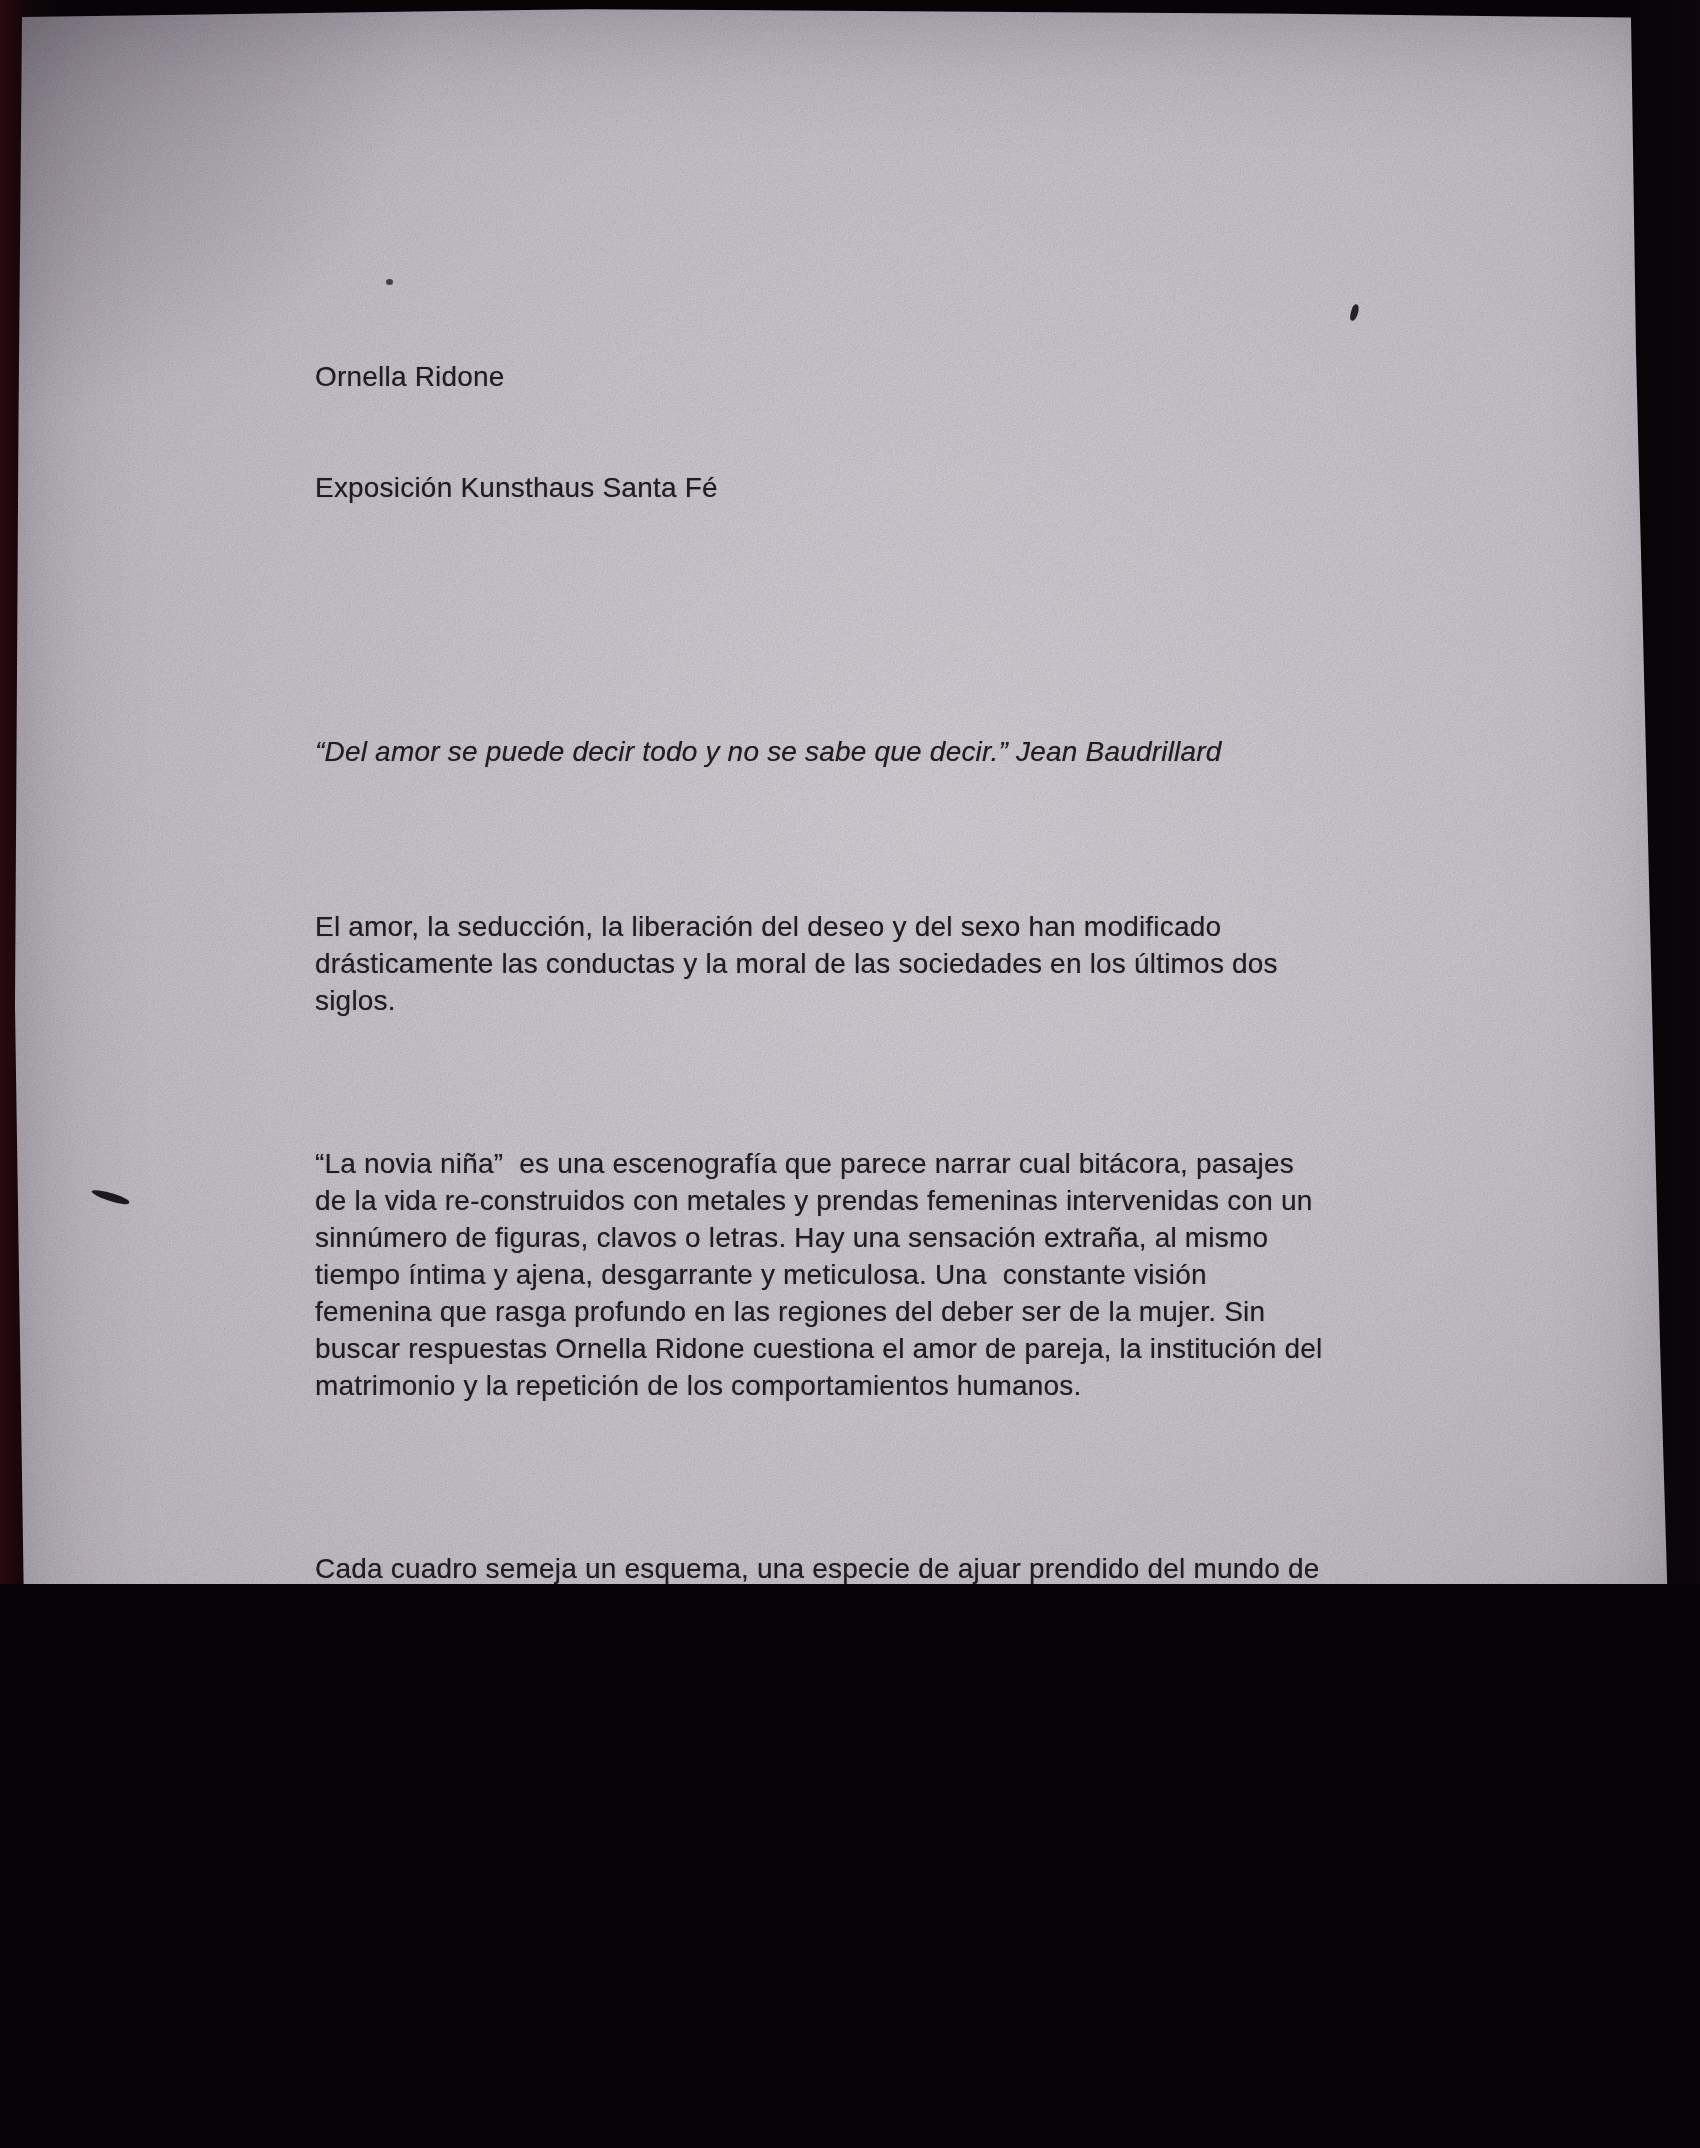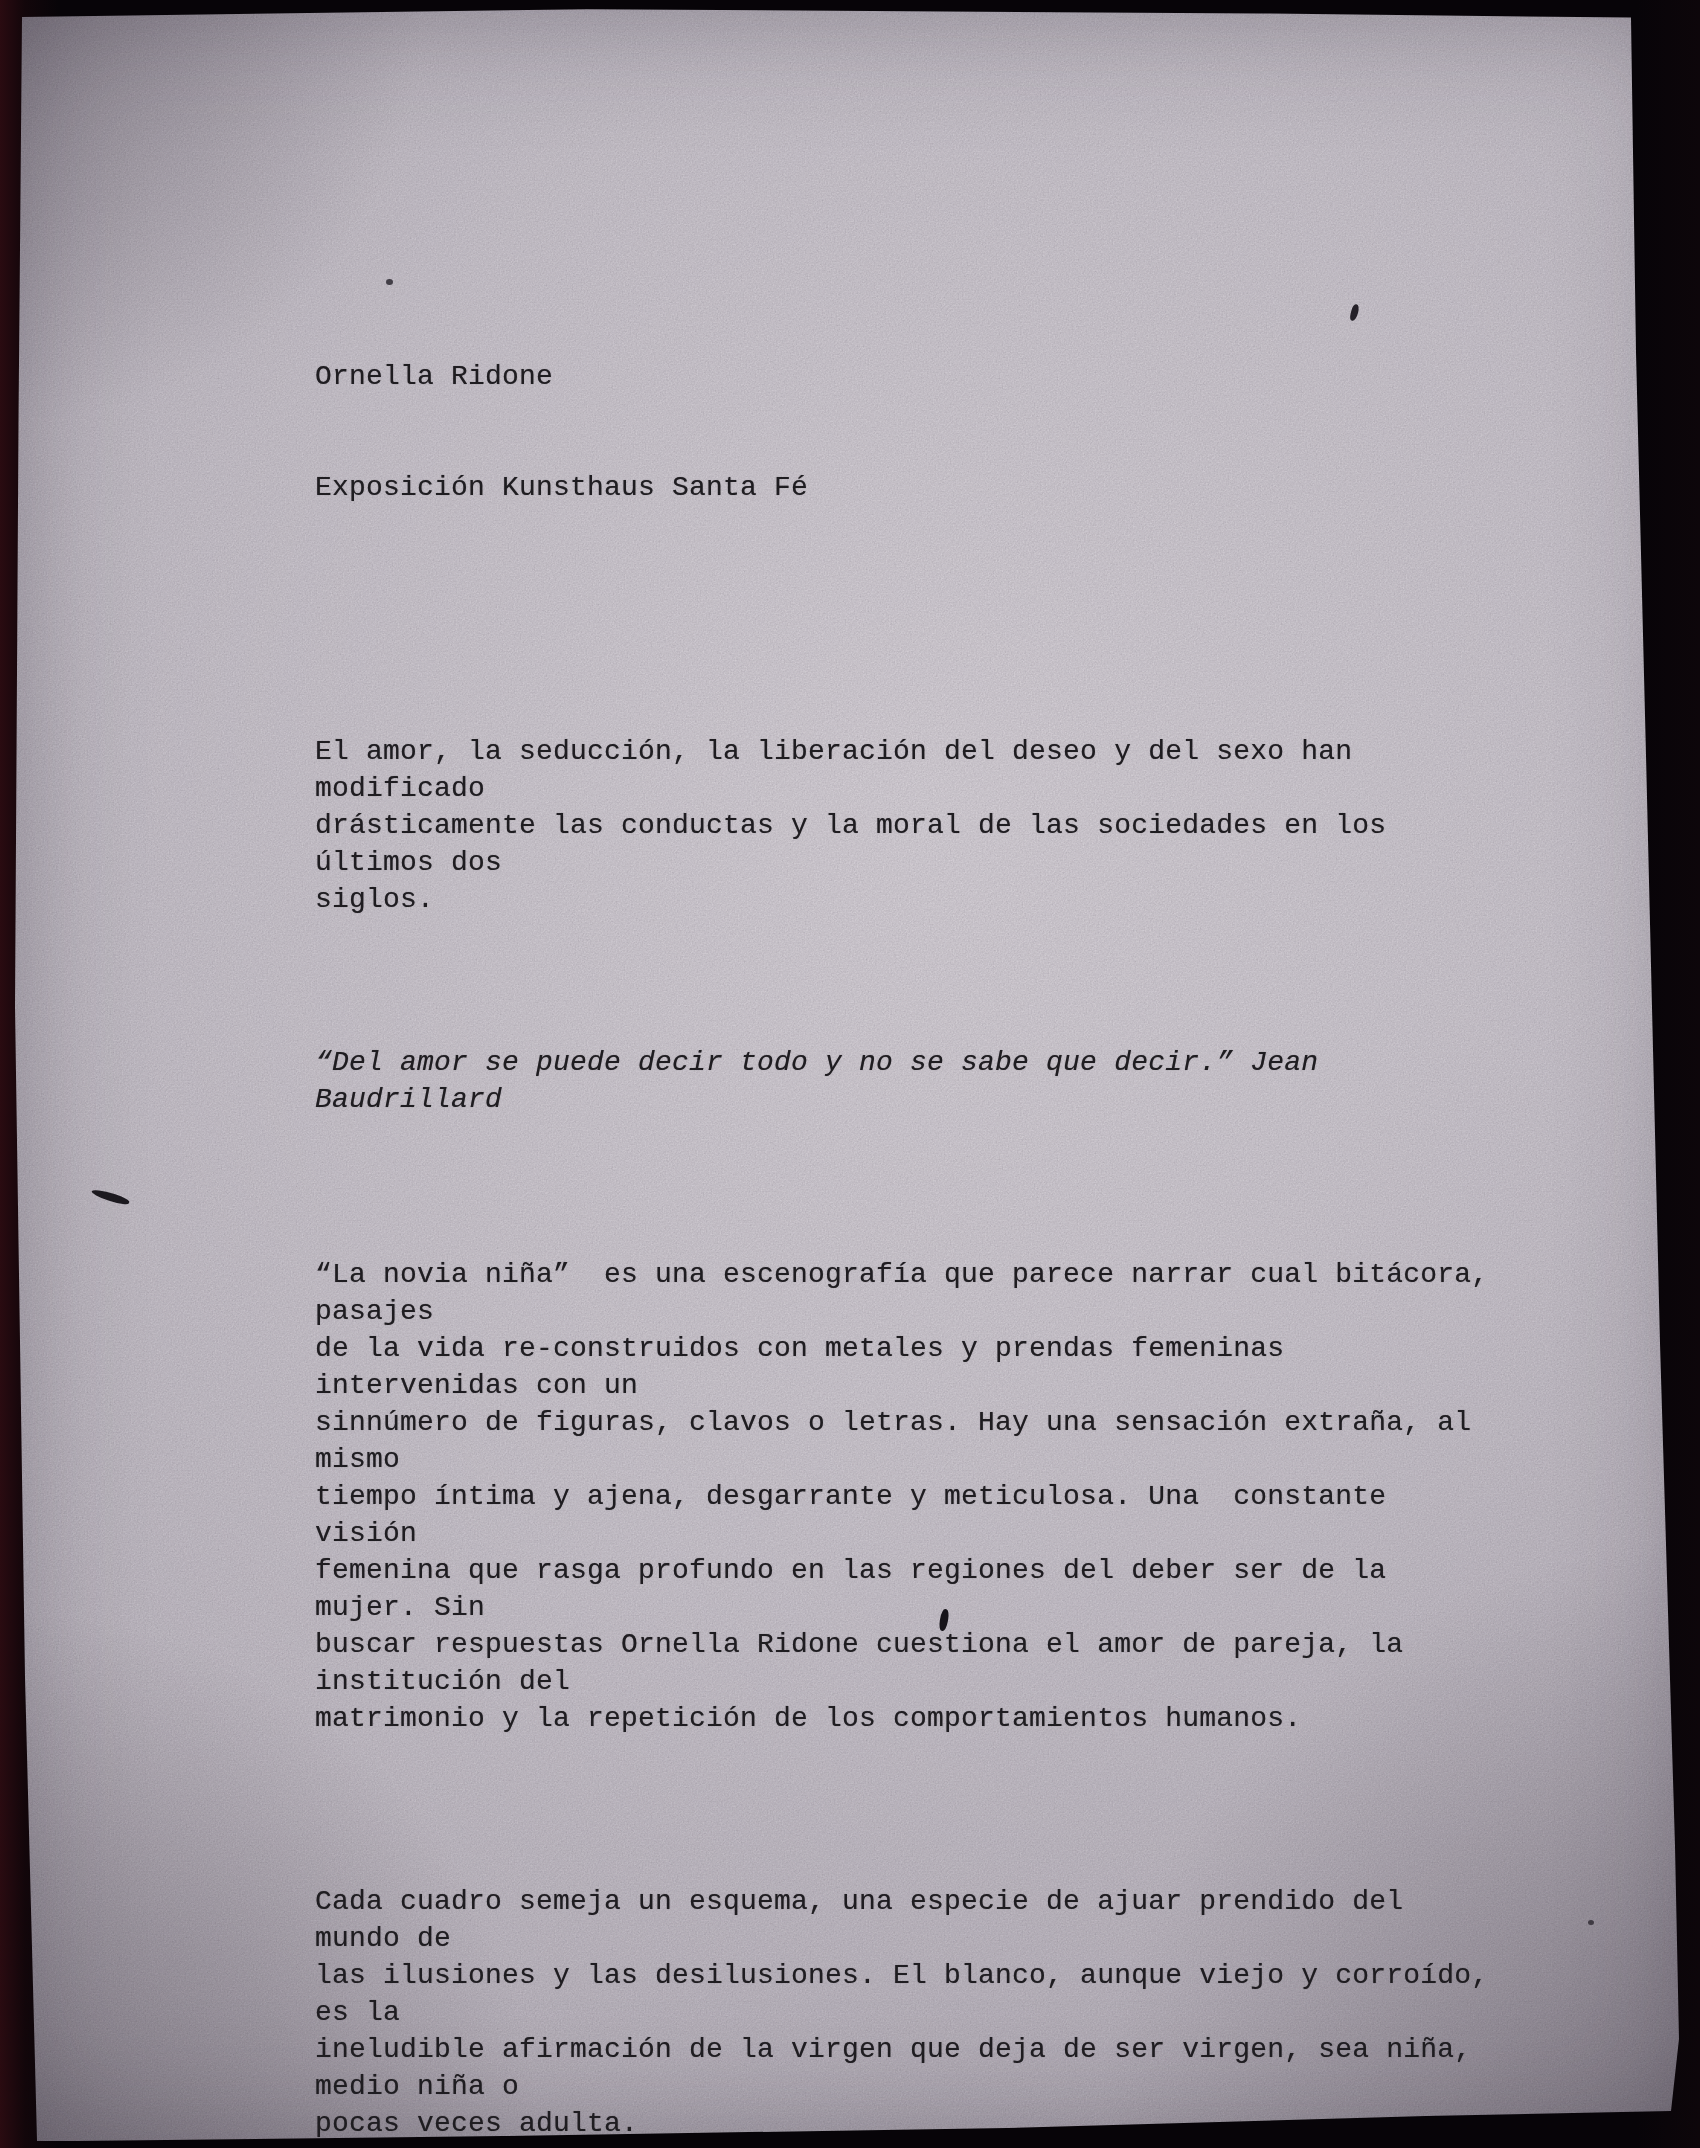--- a/index.html
+++ b/index.html
@@ -3,26 +3,26 @@
 <meta charset="utf-8">
 <style>
   html, body {
     margin: 0;
     padding: 0;
     background: #070408;
   }
   #stage {
     position: relative;
     width: 1701px;
-    height: 2148px;
+    height: 1584px;
     overflow: hidden;
     background:
       linear-gradient(90deg, #2a0b11 0px, #12060a 25px, #070408 59px, #070408 1636px, #0d060a 1701px),
       #070408;
-    font-family: Liberation Mono, monospace;
+    font-family: Liberation Sans, sans-serif;
   }
   
   #paper {
     position: absolute;
     left: 0; top: 0;
     width: 1701px;
     height: 2148px;
     clip-path: polygon(
       22px 17px, 587px 9.2px, 1259px 13.4px, 1631px 17.6px,
       1636px 352px, 1646px 755px, 1660px 1343px, 1675px 1846px,
@@ -125,25 +125,25 @@
     <div id="shade-tl" class="shade"></div>
     <div id="shade-bl" class="shade"></div>
     <div id="shade-br" class="shade"></div>
 
     <div id="text-col">
       <div id="header-block">
         <div class="hline">Ornella Ridone</div>
         <div class="hline">Exposición Kunsthaus Santa Fé</div>
       </div>
 
+      <div id="quote-line">“Del amor se puede decir todo y no se sabe que decir.” Jean Baudrillard</div>
+
       <div id="para-1">El amor, la seducción, la liberación del deseo y del sexo han modificado
 drásticamente las conductas y la moral de las sociedades en los últimos dos
 siglos.</div>
-
-      <div id="quote-line">“Del amor se puede decir todo y no se sabe que decir.” Jean Baudrillard</div>
 
       <div id="para-2">“La novia niña”  es una escenografía que parece narrar cual bitácora, pasajes
 de la vida re-construidos con metales y prendas femeninas intervenidas con un
 sinnúmero de figuras, clavos o letras. Hay una sensación extraña, al mismo
 tiempo íntima y ajena, desgarrante y meticulosa. Una  constante visión
 femenina que rasga profundo en las regiones del deber ser de la mujer. Sin
 buscar respuestas Ornella Ridone cuestiona el amor de pareja, la institución del
 matrimonio y la repetición de los comportamientos humanos.</div>
 
       <div id="para-3">Cada cuadro semeja un esquema, una especie de ajuar prendido del mundo de

